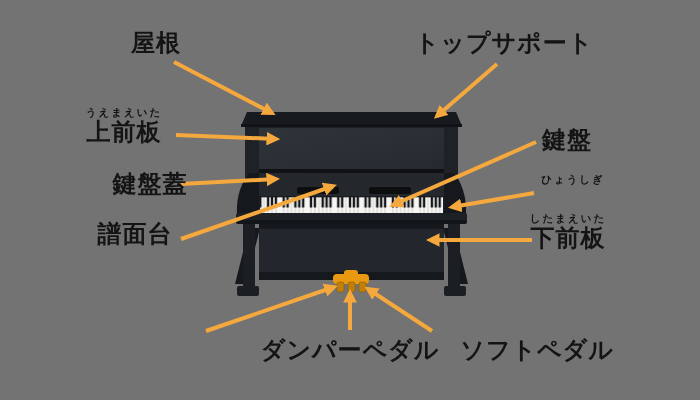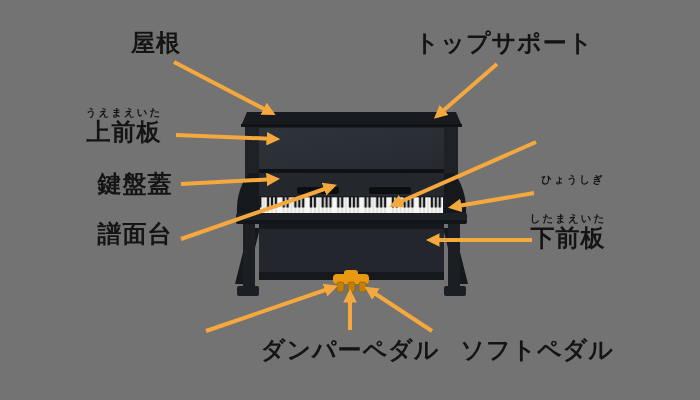--- a/index.html
+++ b/index.html
@@ -136,27 +136,31 @@
       <span class="main">屋根</span>
     </div>
     <div class="label" style="left: 504px; top: 43px; justify-content: center;">
 
       <span class="main">トップサポート</span>
     </div>
     <div class="label" style="left: 124px; top: 126px;">
       <span class="furigana">うえまえいた</span>
       <span class="main">上前板</span>
     </div>
-    <div class="label" style="left: 135px; top: 184px;">
+    <div class="label" style="left: 150px; top: 184px;">
 
       <span class="main">鍵盤蓋</span>
     </div>
     <div class="label" style="left: 135px; top: 234px;">
 
       <span class="main">譜面台</span>
+    </div>
+    <div class="label" style="left: 567px; top: 140px;">
+
+      <span class="main">鍵盤</span>
     </div>
     <div class="label" style="left: 573px; top: 180px;">
       <span class="furigana">ひょうしぎ</span>
     </div>
     <div class="label" style="left: 568px; top: 232px;">
       <span class="furigana">したまえいた</span>
       <span class="main">下前板</span>
     </div>
     <div class="label" style="left: 350px; top: 350px;">
 

